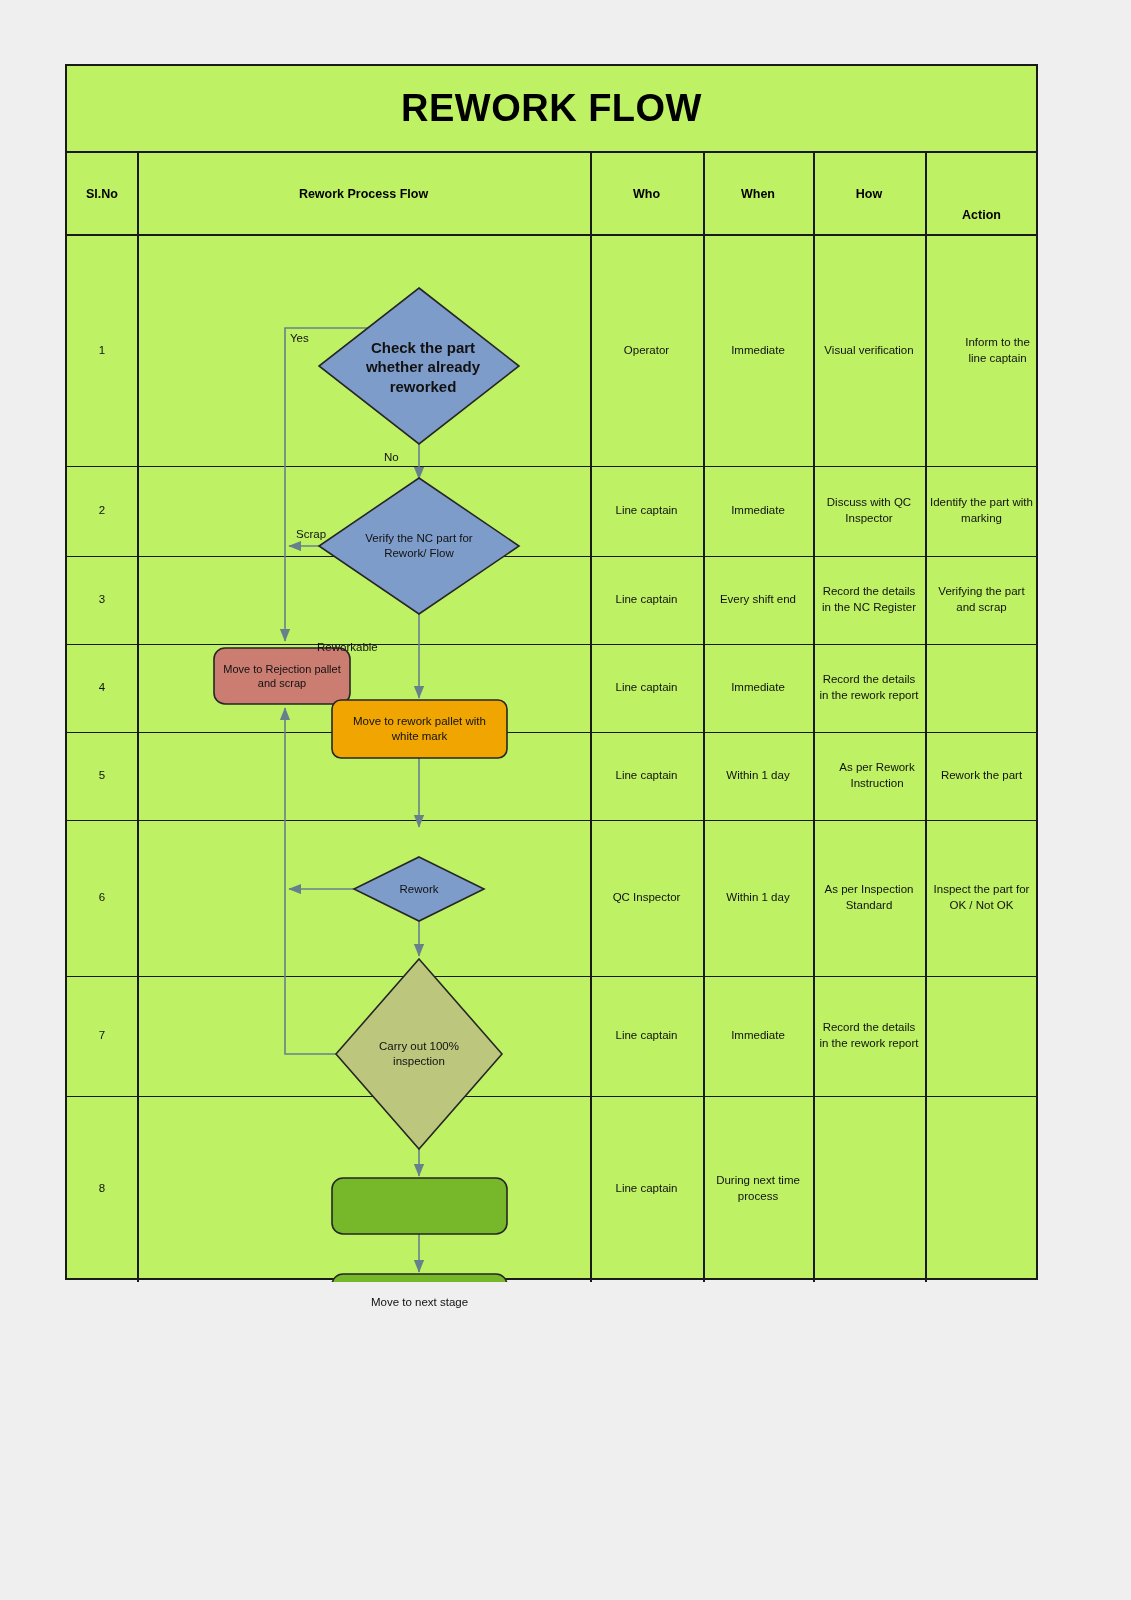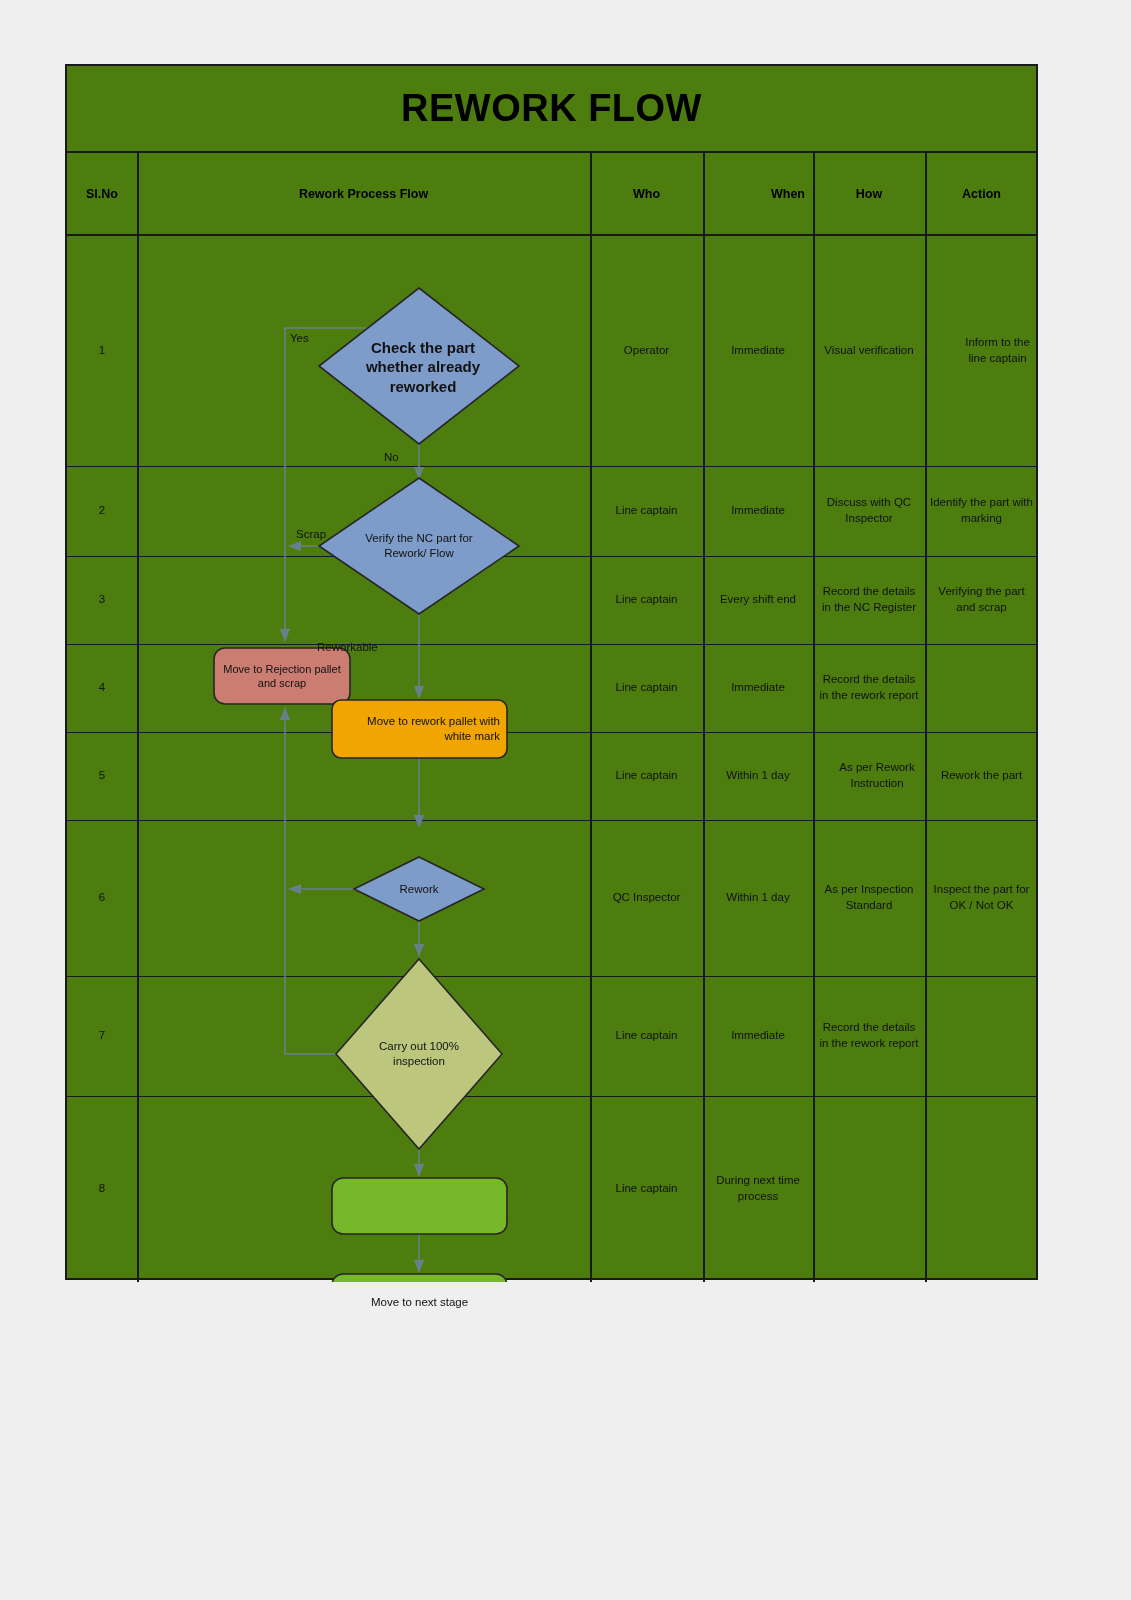--- a/index.html
+++ b/index.html
@@ -7,21 +7,21 @@
     width:1131px;height:1600px;
     background:#f0eff0;
     font-family:"Liberation Sans", sans-serif;
     overflow:hidden;
   }
   #sheet{
     position:absolute;left:65px;top:64px;
     width:973px;height:1216px;
     border:2px solid #1a1a1a;
     box-sizing:border-box;
-    background:#4d7c0f;
+    background:#bef264;
   }
   
   #title-band{
     position:absolute;left:0;top:0;width:100%;height:87px;
     border-bottom:2px solid #1a1a1a;
     box-sizing:border-box;
     display:flex;align-items:center;justify-content:center;
   }
   #title-band .ttl{
     font-size:38px;font-weight:bold;letter-spacing:.5px;color:#000;
@@ -72,23 +72,23 @@
 <div id="sheet">
 
   <div id="title-band">
     <div class="ttl">REWORK FLOW</div>
   </div>
 
   <div id="hdr-row">
     <div class="hcell" style="left:0px;width:70px;">Sl.No</div>
     <div class="hcell" style="left:70px;width:453px;">Rework Process Flow</div>
     <div class="hcell" style="left:523px;width:113px;">Who</div>
-    <div class="hcell" style="left:636px;width:110px;margin-left:30px;">When</div>
+    <div class="hcell" style="left:636px;width:110px;">When</div>
     <div class="hcell" style="left:746px;width:112px;">How</div>
-    <div class="hcell" style="left:858px;width:113px;">Action</div>
+    <div class="hcell" style="left:858px;width:113px;margin-top:21px;">Action</div>
   </div>
 
   <div class="vrule" style="left:70px;"></div>
   <div class="vrule" style="left:523px;"></div>
   <div class="vrule" style="left:636px;"></div>
   <div class="vrule" style="left:746px;"></div>
   <div class="vrule" style="left:858px;"></div>
 
   <div id="body-rows">
 
@@ -193,21 +193,21 @@
       <polygon points="280,723 363,818 280,913 197,818" fill="#bcc77d" stroke="#262626" stroke-width="1.6"></polygon>
 
       <rect x="193" y="942" width="175" height="56" rx="11" ry="11" fill="#76b829" stroke="#262626" stroke-width="1.6"></rect>
 
       <rect x="193" y="1038" width="175" height="56" rx="11" ry="11" fill="#76b829" stroke="#262626" stroke-width="1.6"></rect>
     </svg>
 
     <div class="nodetext" style="left:214px;top:92px;width:140px;height:78px;font-size:15px;font-weight:bold;">Check the part whether already reworked</div>
     <div class="nodetext" style="left:212px;top:274px;width:136px;height:72px;font-size:11.5px;">Verify the NC part for Rework/ Flow</div>
     <div class="nodetext" style="left:77px;top:414px;width:132px;height:52px;font-size:11px;border-radius:19px;">Move to Rejection pallet and scrap</div>
-    <div class="nodetext" style="left:200px;top:466px;width:161px;height:54px;font-size:11.5px;text-align:right;">Move to rework pallet with white mark</div>
+    <div class="nodetext" style="left:200px;top:466px;width:161px;height:54px;font-size:11.5px;">Move to rework pallet with white mark</div>
     <div class="nodetext" style="left:236px;top:637px;width:88px;height:32px;font-size:11.5px;">Rework</div>
     <div class="nodetext" style="left:226px;top:780px;width:108px;height:76px;font-size:11.5px;">Carry out 100% inspection</div>
     <div class="nodetext" style="left:200px;top:1040px;width:161px;height:52px;font-size:11.5px;">Move to next stage</div>
 
     <div class="edgelabel" style="left:151px;top:96px;">Yes</div>
     <div class="edgelabel" style="left:245px;top:215px;">No</div>
     <div class="edgelabel" style="left:157px;top:292px;">Scrap</div>
     <div class="edgelabel" style="left:178px;top:405px;">Reworkable</div>
   </div>
 

